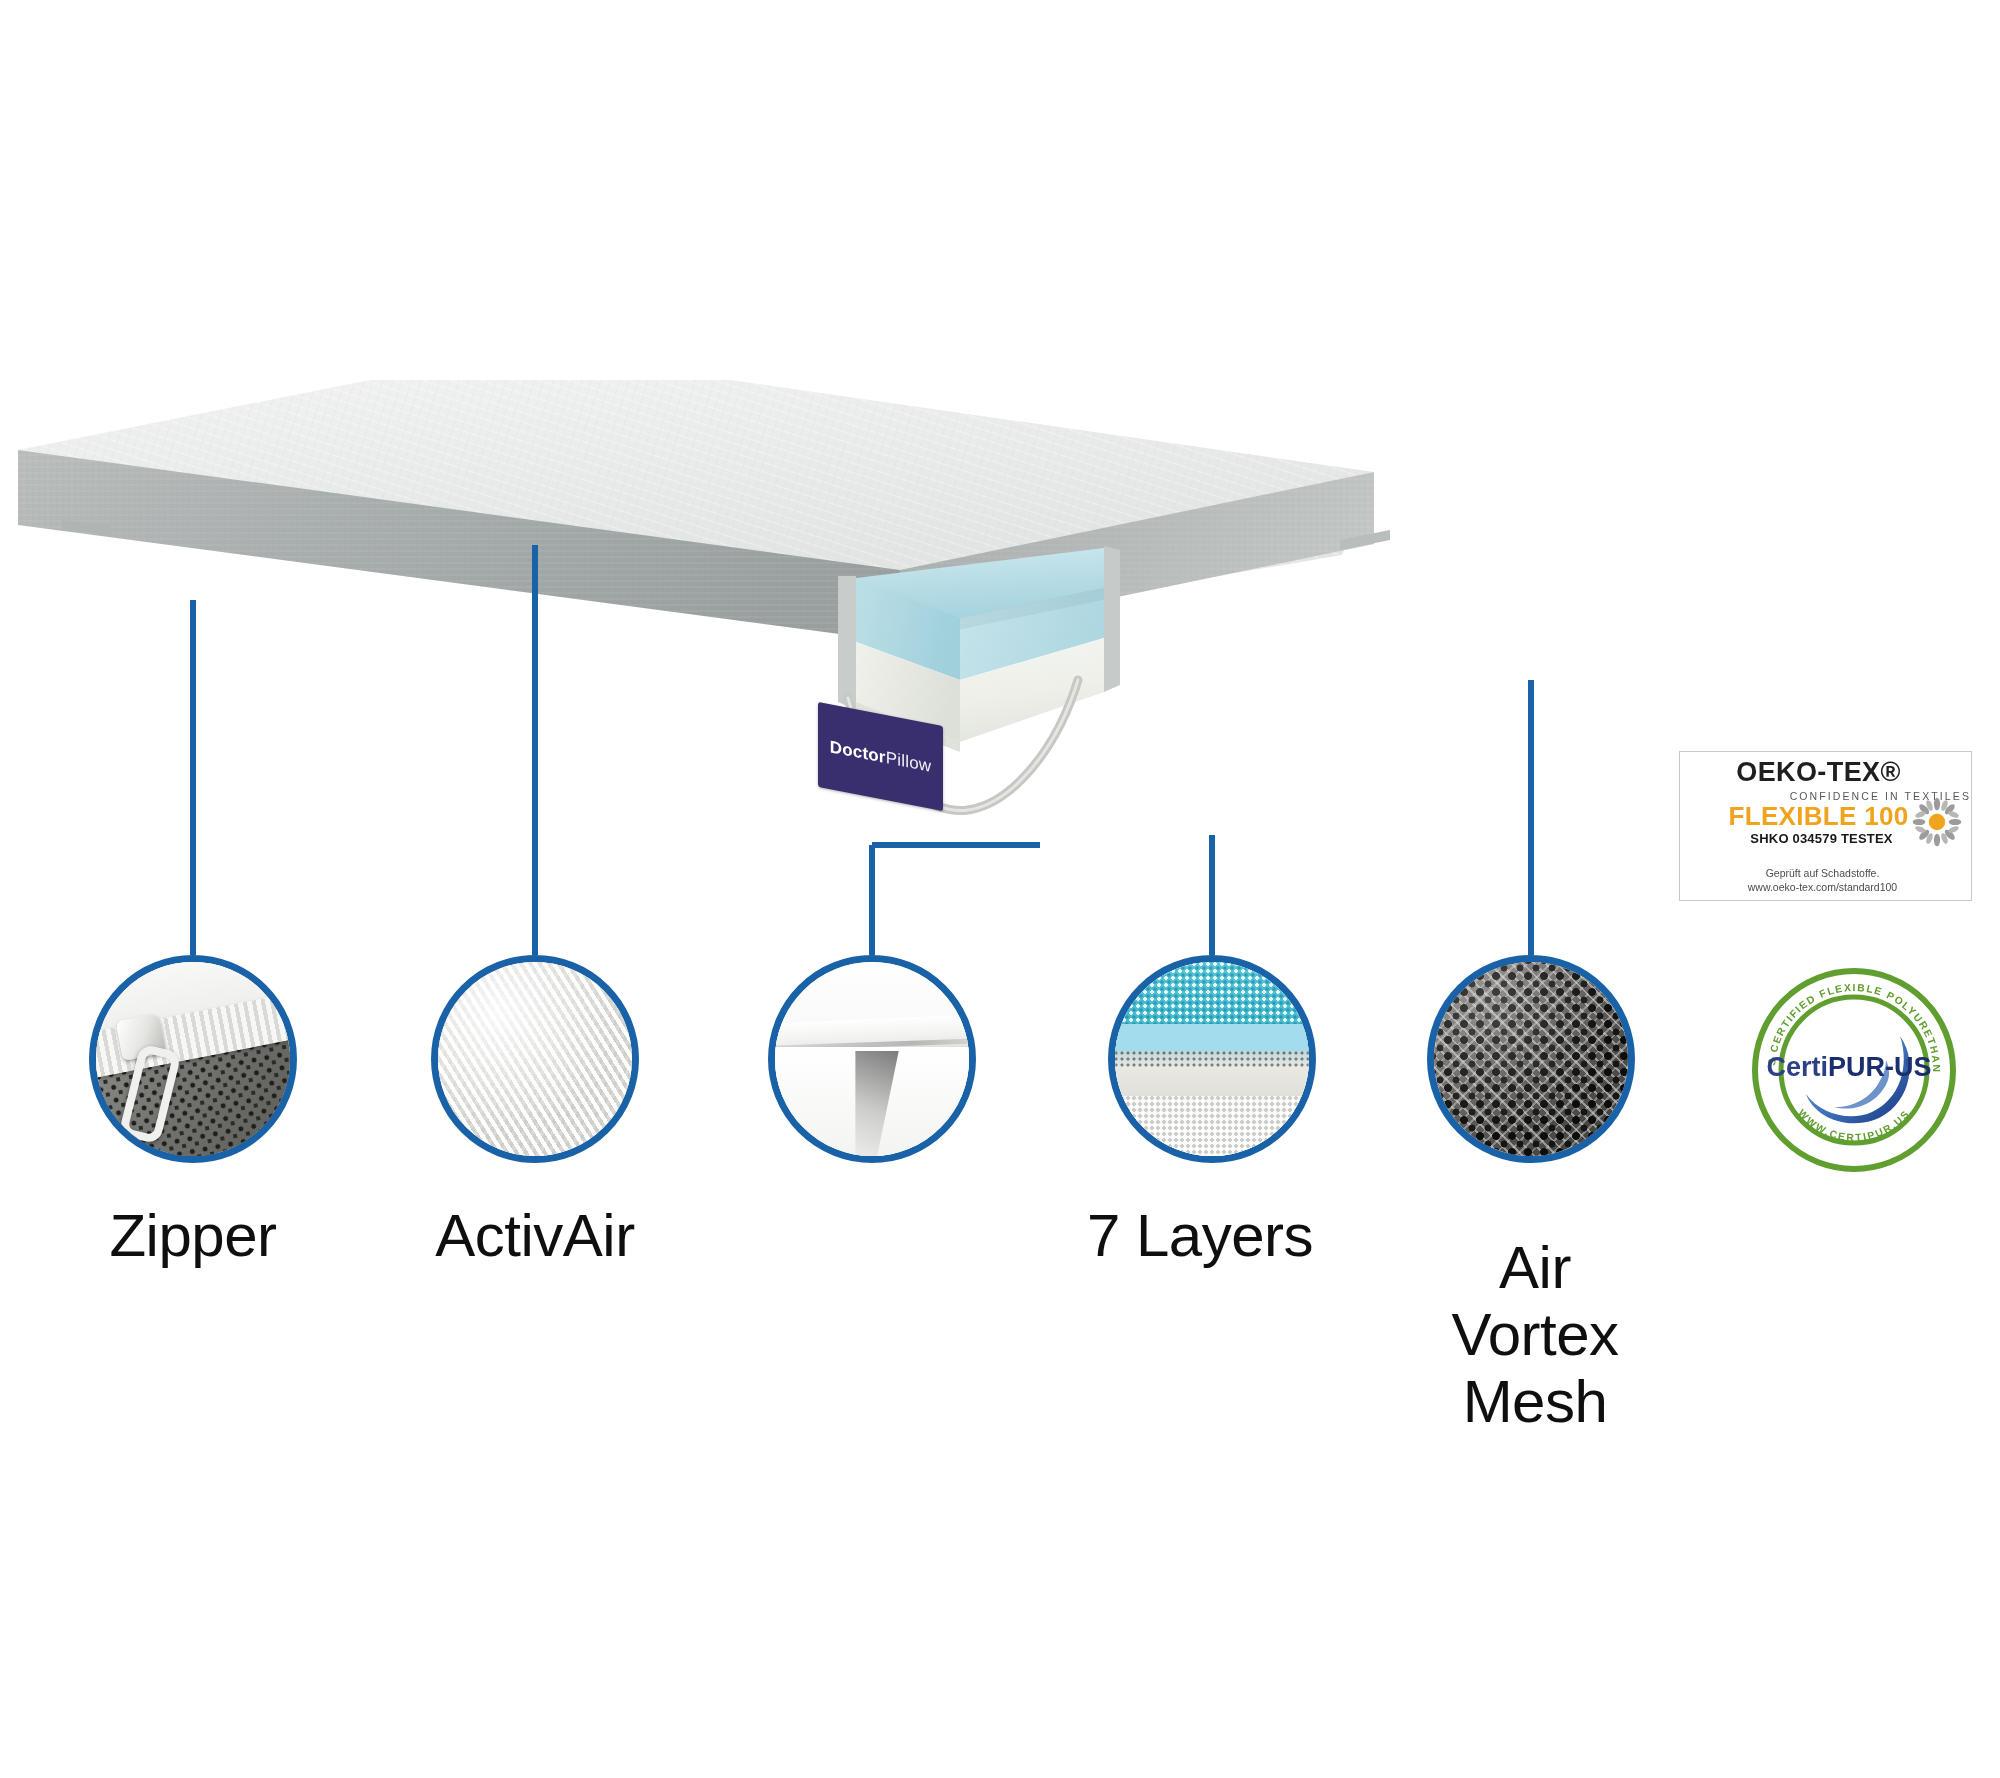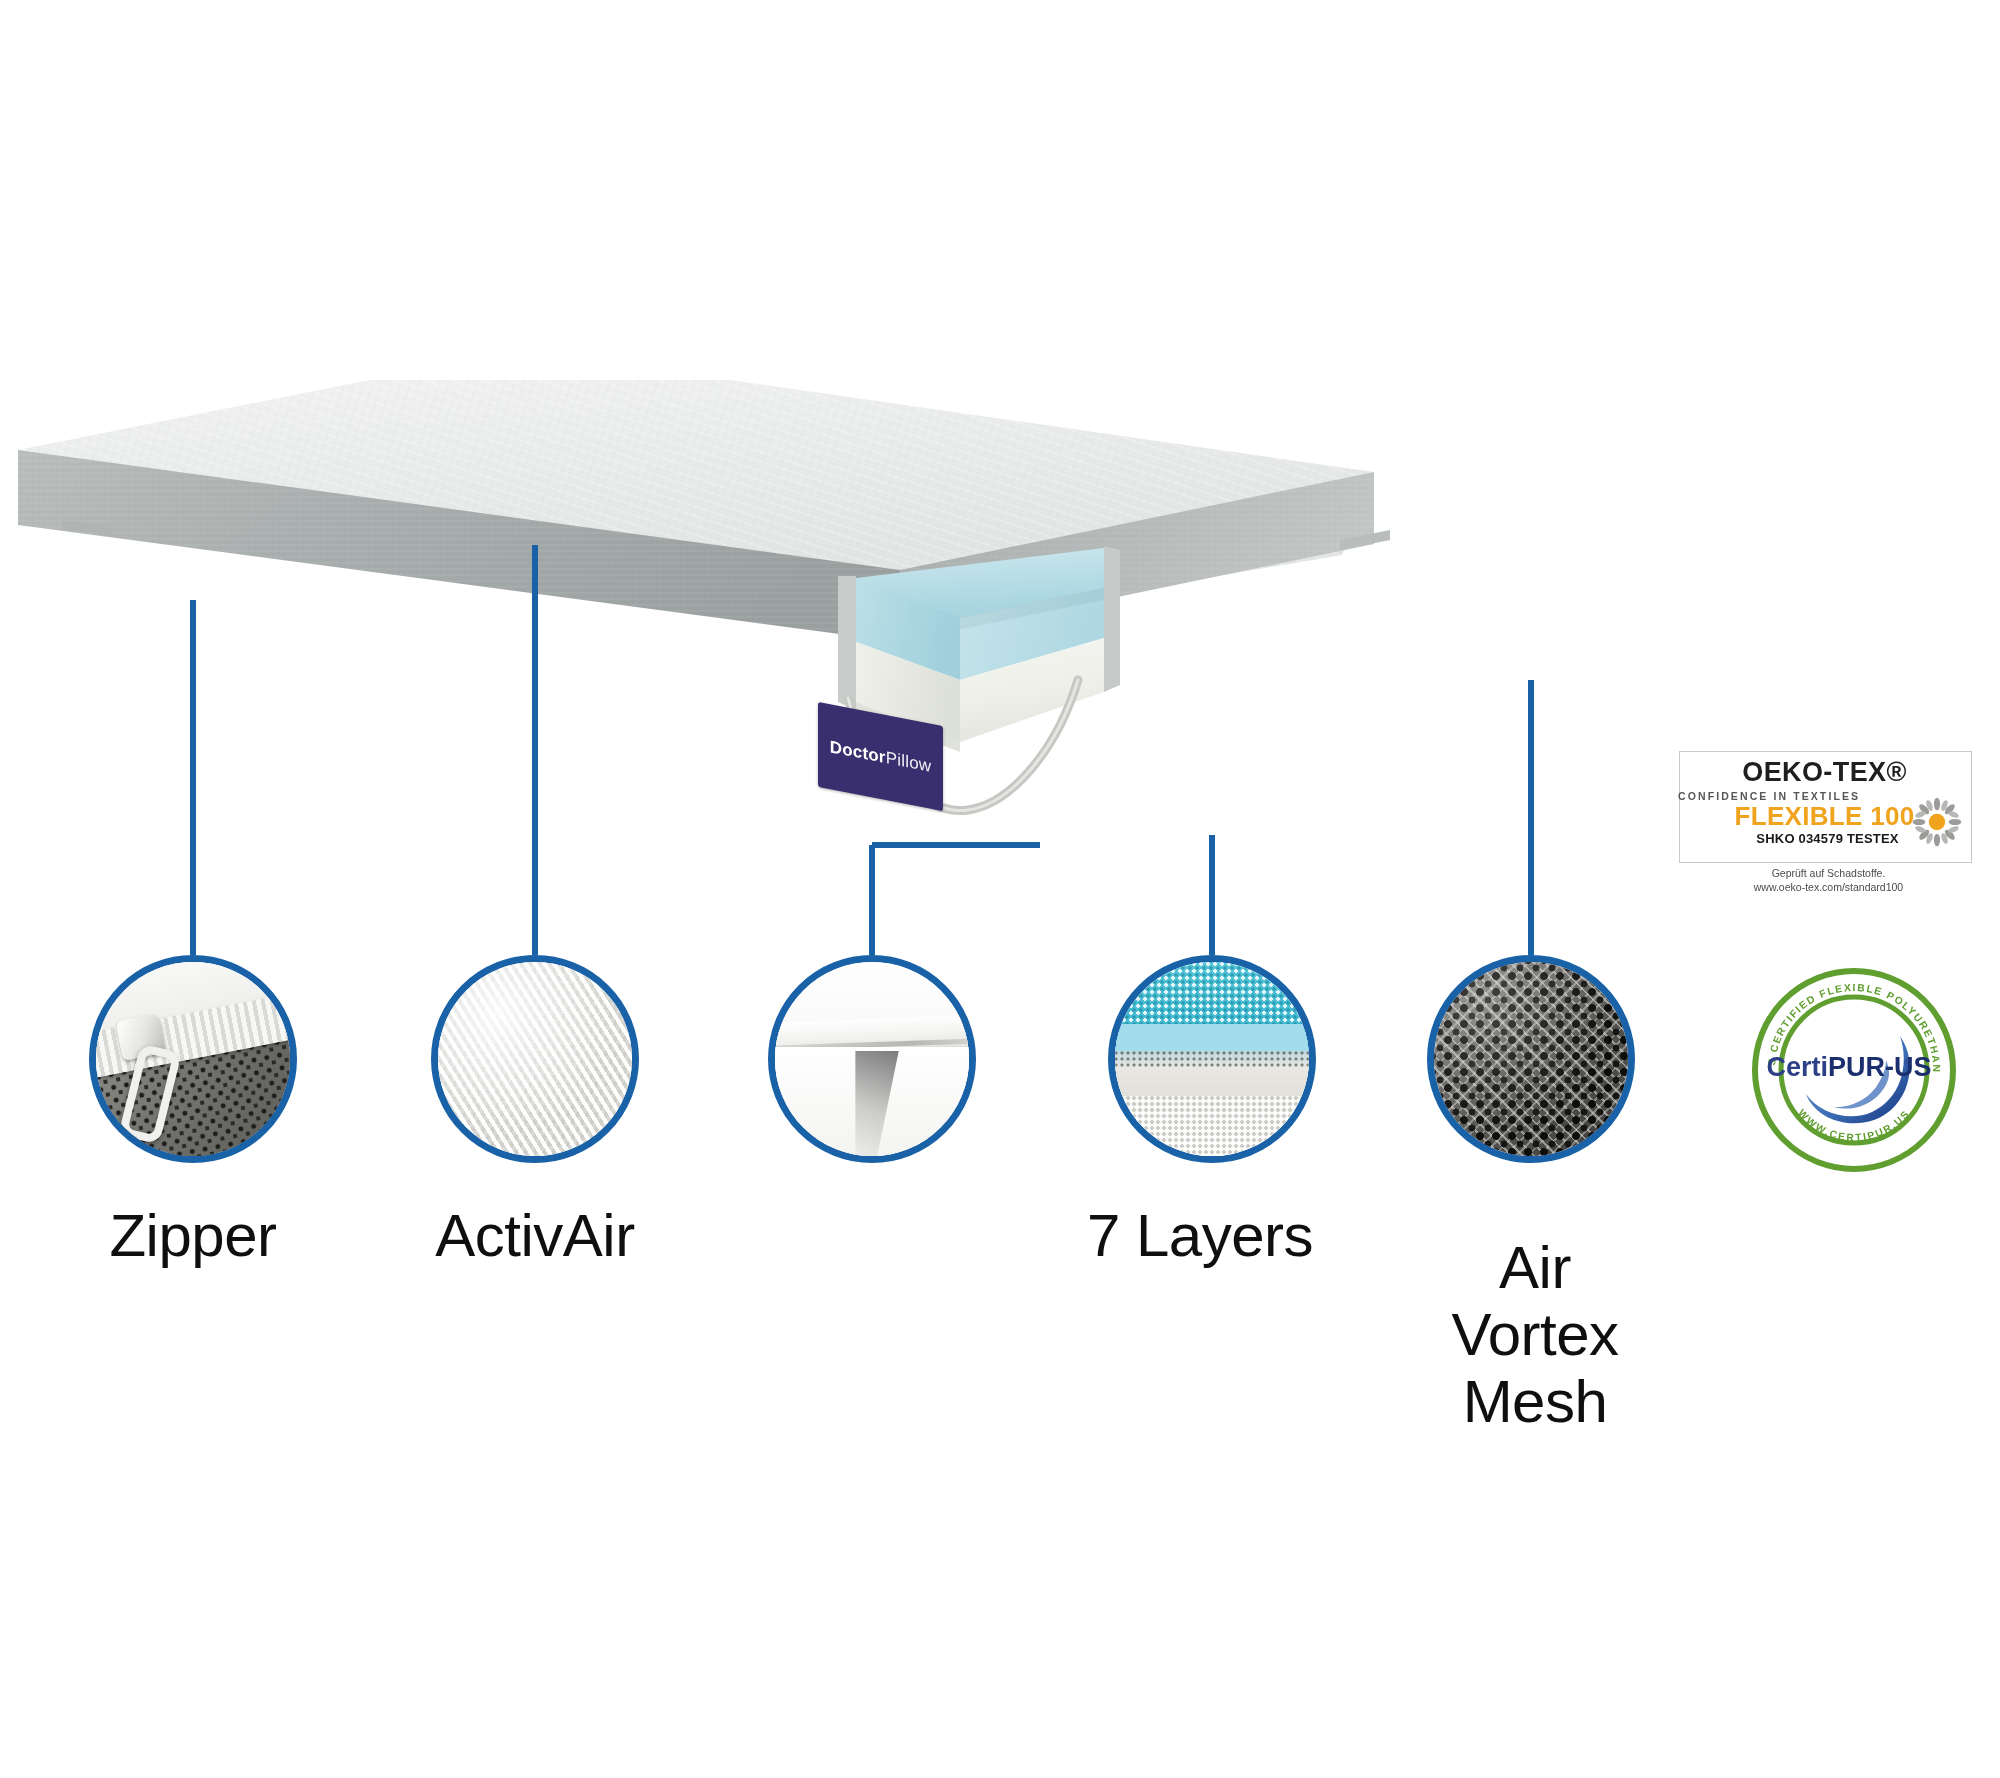--- a/index.html
+++ b/index.html
@@ -261,44 +261,42 @@
     white-space: pre-line;
     letter-spacing: -0.5px;
   }
 
   
   #oekotex {
     position: absolute;
     left: 1679px;
     top: 751px;
     width: 293px;
-    height: 112px;
+    height: 150px;
     border: 1px solid #c9c9c7;
     background: #ffffff;
     box-sizing: border-box;
     padding-top: 7px;
-    padding-left: 12px;
   }
   #oekotex .ot-title {
     text-align: center;
     font-size: 27px;
     font-weight: bold;
     color: #211f1e;
     letter-spacing: .4px;
     line-height: 1;
     margin-left: -14px;
   }
   #oekotex .ot-sub {
-    text-align: left;
+    text-align: right;
     font-size: 10.5px;
     letter-spacing: 2.1px;
     color: #585654;
     margin-top: 4px;
     margin-left: -14px;
-    font-weight: bold;
   }
   #oekotex .ot-std {
     text-align: center;
     font-size: 26px;
     font-weight: bold;
     color: #f0a31c;
     letter-spacing: .3px;
     line-height: 1.05;
     margin-top: 1px;
     margin-left: -14px;

